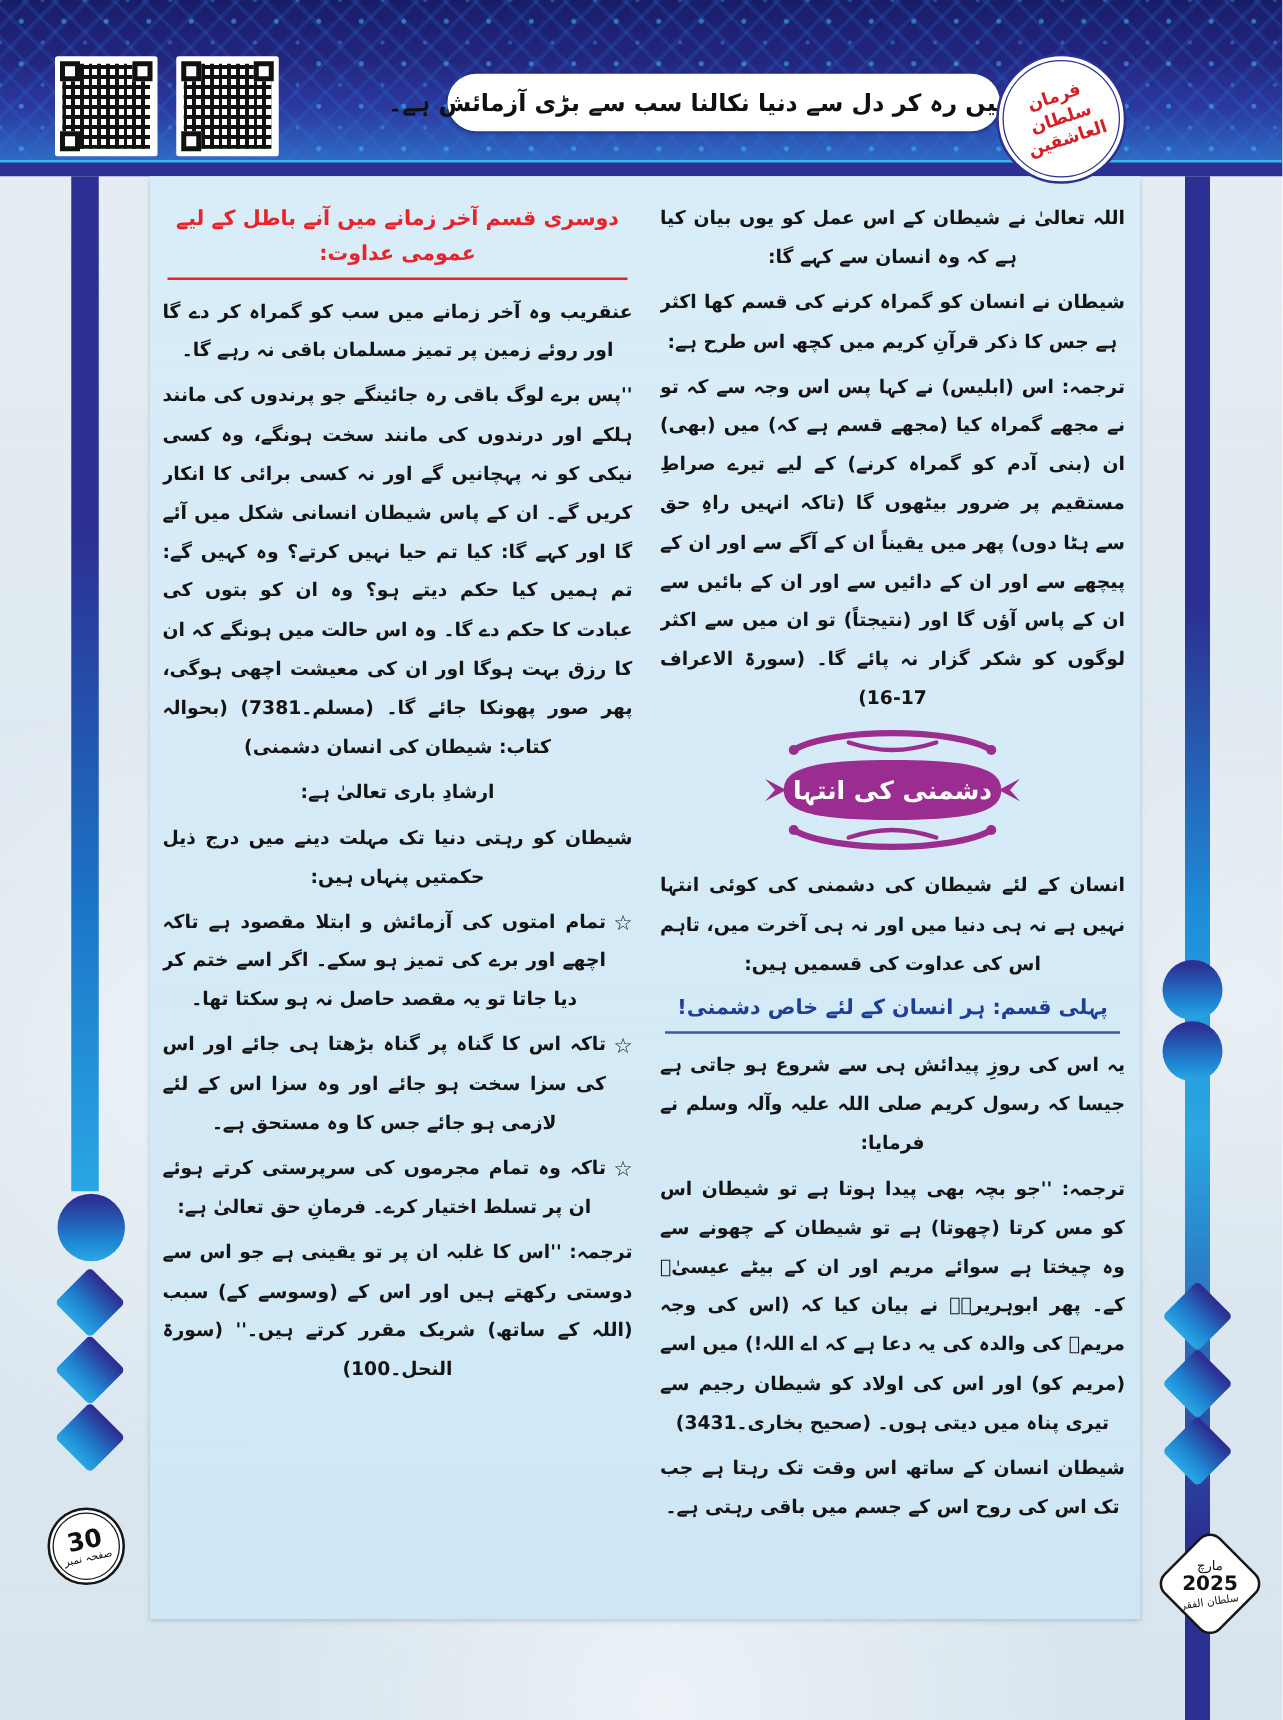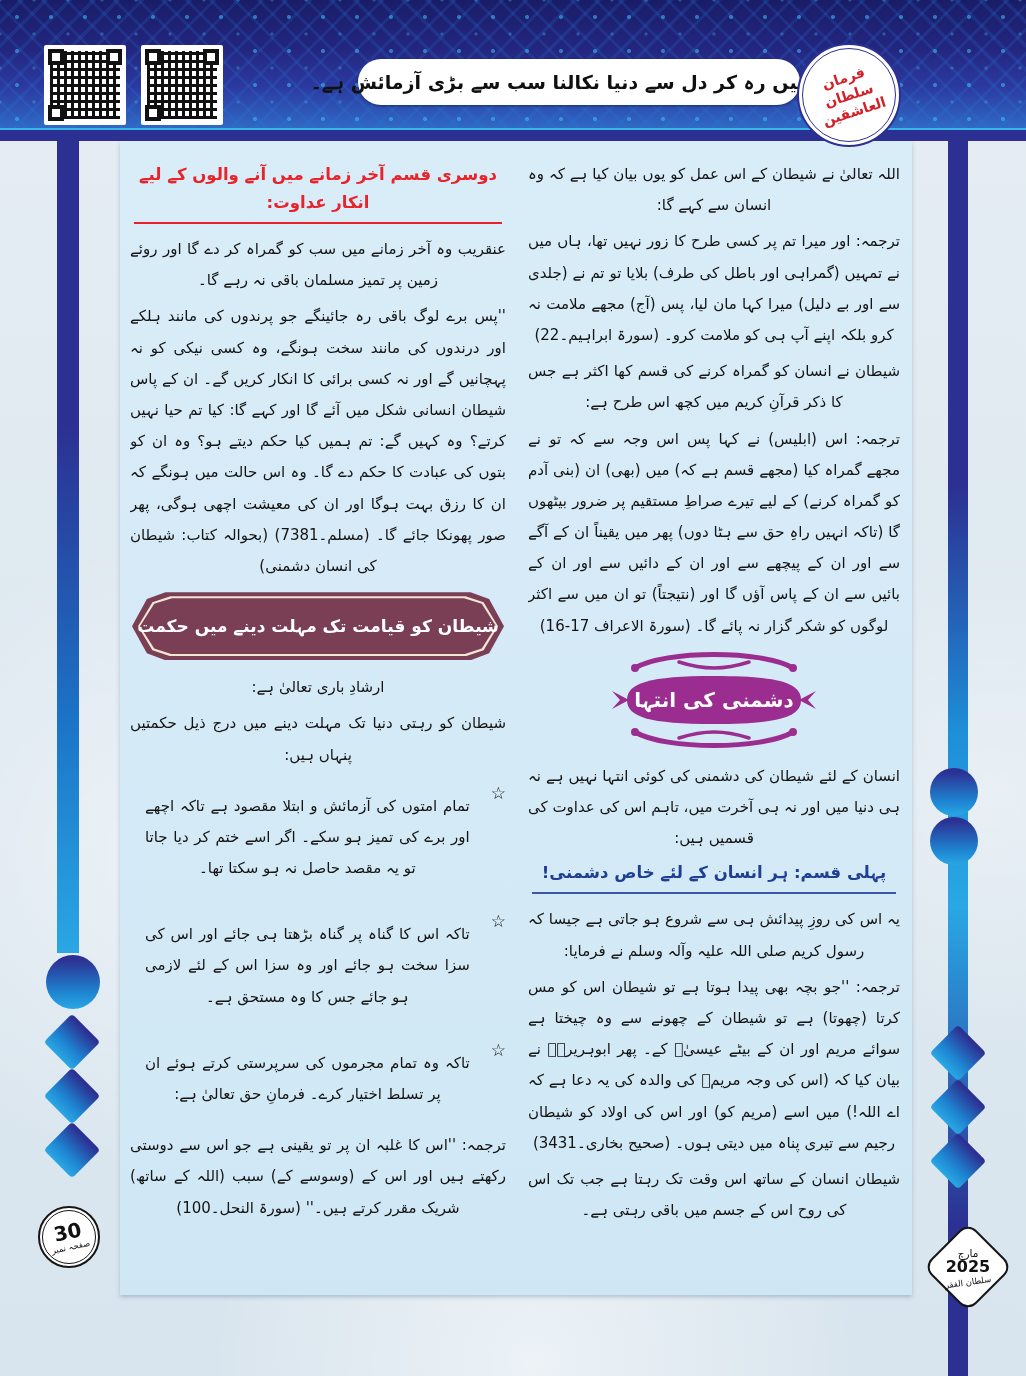--- a/index.html
+++ b/index.html
@@ -97,21 +97,21 @@
     box-shadow:0 2px 4px rgba(80,110,140,.35);
   }
   .col{
     position:absolute;top:18px;height:1122px;overflow:hidden;
     direction:rtl;color:#141414;
   }
   .col-right{right:12px;width:372px;}
   .col-left{left:10px;width:376px;}
   .col p{
     margin:0 0 5px 0;font-size:15px;line-height:2.08;
-    text-align:justify;text-align-last:center;
+    text-align:justify;text-align-last:center;font-weight:bold;
   }
   .heading-red, .heading-blue{
     display:block;text-align:center;font-weight:bold;font-size:16.5px;line-height:1.7;
     padding-bottom:5px;margin:2px 4px 10px 4px;
   }
   .heading-red{color:#e8232a;border-bottom:2px solid #e8232a;}
   .heading-blue{color:#1e3f92;border-bottom:2px solid #3a57a8;}
   
   .mbox{position:relative;height:68px;margin:10px 2px 12px 2px;}
   .mbox .l1,.mbox .l2,.mbox .l3{
@@ -129,21 +129,21 @@
   .orn{position:relative;width:210px;height:106px;margin:4px auto 8px auto;}
   .orn svg{position:absolute;left:0;top:0;}
   .orn span{
     position:absolute;left:0;top:30px;width:100%;height:46px;
     display:flex;align-items:center;justify-content:center;
     color:#fff;font-weight:bold;font-size:20px;z-index:2;
   }
   
   .bullet{display:flex;direction:rtl;gap:6px;margin:0 0 5px 0;}
   .bullet .star{flex:0 0 auto;font-size:17px;line-height:2;color:#111;}
-  .bullet p{margin:15px;flex:1 1 auto;}
+  .bullet p{margin:0;flex:1 1 auto;}
   
   .page-badge{
     position:absolute;left:38px;top:1206px;width:62px;height:62px;border-radius:50%;
     background:#fff;border:2px solid #161616;box-sizing:border-box;z-index:3;
     display:flex;align-items:center;justify-content:center;
   }
   .page-badge::before{content:"";position:absolute;inset:2px;border-radius:50%;border:1px solid #161616;}
   .page-badge .inner{transform:rotate(-12deg);text-align:center;line-height:1;}
   .page-badge .num{font-size:20px;font-weight:bold;color:#111;display:block;}
   .page-badge .lbl{font-size:8.5px;color:#111;display:block;margin-top:1px;direction:rtl;}
@@ -197,21 +197,20 @@
   <div class="rail-circle c-right1"></div>
   <div class="rail-circle c-right2"></div>
   <div class="dmd" style="left:938px;top:1033px;"></div>
   <div class="dmd" style="left:938px;top:1087px;"></div>
   <div class="dmd" style="left:938px;top:1141px;"></div>
 
   <main class="panel">
 
     <section class="col col-right">
       <p>اللہ تعالیٰ نے شیطان کے اس عمل کو یوں بیان کیا ہے کہ وہ انسان سے کہے گا:</p>
-      <p>ترجمہ: اور میرا تم پر کسی طرح کا زور نہیں تھا، ہاں میں نے تمہیں (گمراہی اور باطل کی طرف) بلایا تو تم نے (جلدی سے اور بے دلیل) میرا کہا مان لیا، پس (آج) مجھے ملامت نہ کرو بلکہ اپنے آپ ہی کو ملامت کرو۔ (سورۃ ابراہیم۔22)</p>
       <p>شیطان نے انسان کو گمراہ کرنے کی قسم کھا اکثر ہے جس کا ذکر قرآنِ کریم میں کچھ اس طرح ہے:</p>
       <p>ترجمہ: اس (ابلیس) نے کہا پس اس وجہ سے کہ تو نے مجھے گمراہ کیا (مجھے قسم ہے کہ) میں (بھی) ان (بنی آدم کو گمراہ کرنے) کے لیے تیرے صراطِ مستقیم پر ضرور بیٹھوں گا (تاکہ انہیں راہِ حق سے ہٹا دوں) پھر میں یقیناً ان کے آگے سے اور ان کے پیچھے سے اور ان کے دائیں سے اور ان کے بائیں سے ان کے پاس آؤں گا اور (نتیجتاً) تو ان میں سے اکثر لوگوں کو شکر گزار نہ پائے گا۔ (سورۃ الاعراف 17-16)</p>
 
       <div class="orn">
         <svg width="210" height="106" viewBox="0 0 210 106" aria-hidden="true">
           <g fill="none" stroke="#9a2d8f" stroke-width="5" stroke-linecap="round">
             <path d="M26 21 C56 3, 154 3, 184 21"></path>
             <path d="M70 15 C95 23, 115 23, 140 15" stroke-width="3.5"></path>
             <path d="M26 85 C56 103, 154 103, 184 85"></path>
             <path d="M70 91 C95 83, 115 83, 140 91" stroke-width="3.5"></path>
@@ -230,30 +229,24 @@
       </div>
 
       <p>انسان کے لئے شیطان کی دشمنی کی کوئی انتہا نہیں ہے نہ ہی دنیا میں اور نہ ہی آخرت میں، تاہم اس کی عداوت کی قسمیں ہیں:</p>
       <span class="heading-blue">پہلی قسم: ہر انسان کے لئے خاص دشمنی!</span>
       <p>یہ اس کی روزِ پیدائش ہی سے شروع ہو جاتی ہے جیسا کہ رسول کریم صلی اللہ علیہ وآلہ وسلم نے فرمایا:</p>
       <p>ترجمہ: ''جو بچہ بھی پیدا ہوتا ہے تو شیطان اس کو مس کرتا (چھوتا) ہے تو شیطان کے چھونے سے وہ چیختا ہے سوائے مریم اور ان کے بیٹے عیسیٰؑ کے۔ پھر ابوہریرہؓ نے بیان کیا کہ (اس کی وجہ مریمؑ کی والدہ کی یہ دعا ہے کہ اے اللہ!) میں اسے (مریم کو) اور اس کی اولاد کو شیطان رجیم سے تیری پناہ میں دیتی ہوں۔ (صحیح بخاری۔3431)</p>
       <p>شیطان انسان کے ساتھ اس وقت تک رہتا ہے جب تک اس کی روح اس کے جسم میں باقی رہتی ہے۔</p>
     </section>
 
     <section class="col col-left">
-      <span class="heading-red">دوسری قسم آخر زمانے میں آنے والوں کے لیے انکار عداوت:</span>
+      <span class="heading-red">دوسری قسم آخر زمانے میں آنے باطل کے لیے عمومی عداوت:</span>
       <p>عنقریب وہ آخر زمانے میں سب کو گمراہ کر دے گا اور روئے زمین پر تمیز مسلمان باقی نہ رہے گا۔</p>
       <p>''پس برے لوگ باقی رہ جائینگے جو پرندوں کی مانند ہلکے اور درندوں کی مانند سخت ہونگے، وہ کسی نیکی کو نہ پہچانیں گے اور نہ کسی برائی کا انکار کریں گے۔ ان کے پاس شیطان انسانی شکل میں آئے گا اور کہے گا: کیا تم حیا نہیں کرتے؟ وہ کہیں گے: تم ہمیں کیا حکم دیتے ہو؟ وہ ان کو بتوں کی عبادت کا حکم دے گا۔ وہ اس حالت میں ہونگے کہ ان کا رزق بہت ہوگا اور ان کی معیشت اچھی ہوگی، پھر صور پھونکا جائے گا۔ (مسلم۔7381) (بحوالہ کتاب: شیطان کی انسان دشمنی)</p>
 
-      <div class="mbox">
-        <div class="l1"></div>
-          <div class="l2"></div>
-          <div class="l3"></div>
-        <span>شیطان کو قیامت تک مہلت دینے میں حکمت</span>
-      </div>
 
       <p>ارشادِ باری تعالیٰ ہے:</p>
       <p>شیطان کو رہتی دنیا تک مہلت دینے میں درج ذیل حکمتیں پنہاں ہیں:</p>
 
       <div class="bullet">
         <span class="star">☆</span>
         <p>تمام امتوں کی آزمائش و ابتلا مقصود ہے تاکہ اچھے اور برے کی تمیز ہو سکے۔ اگر اسے ختم کر دیا جاتا تو یہ مقصد حاصل نہ ہو سکتا تھا۔</p>
       </div>
       <div class="bullet">
         <span class="star">☆</span>

